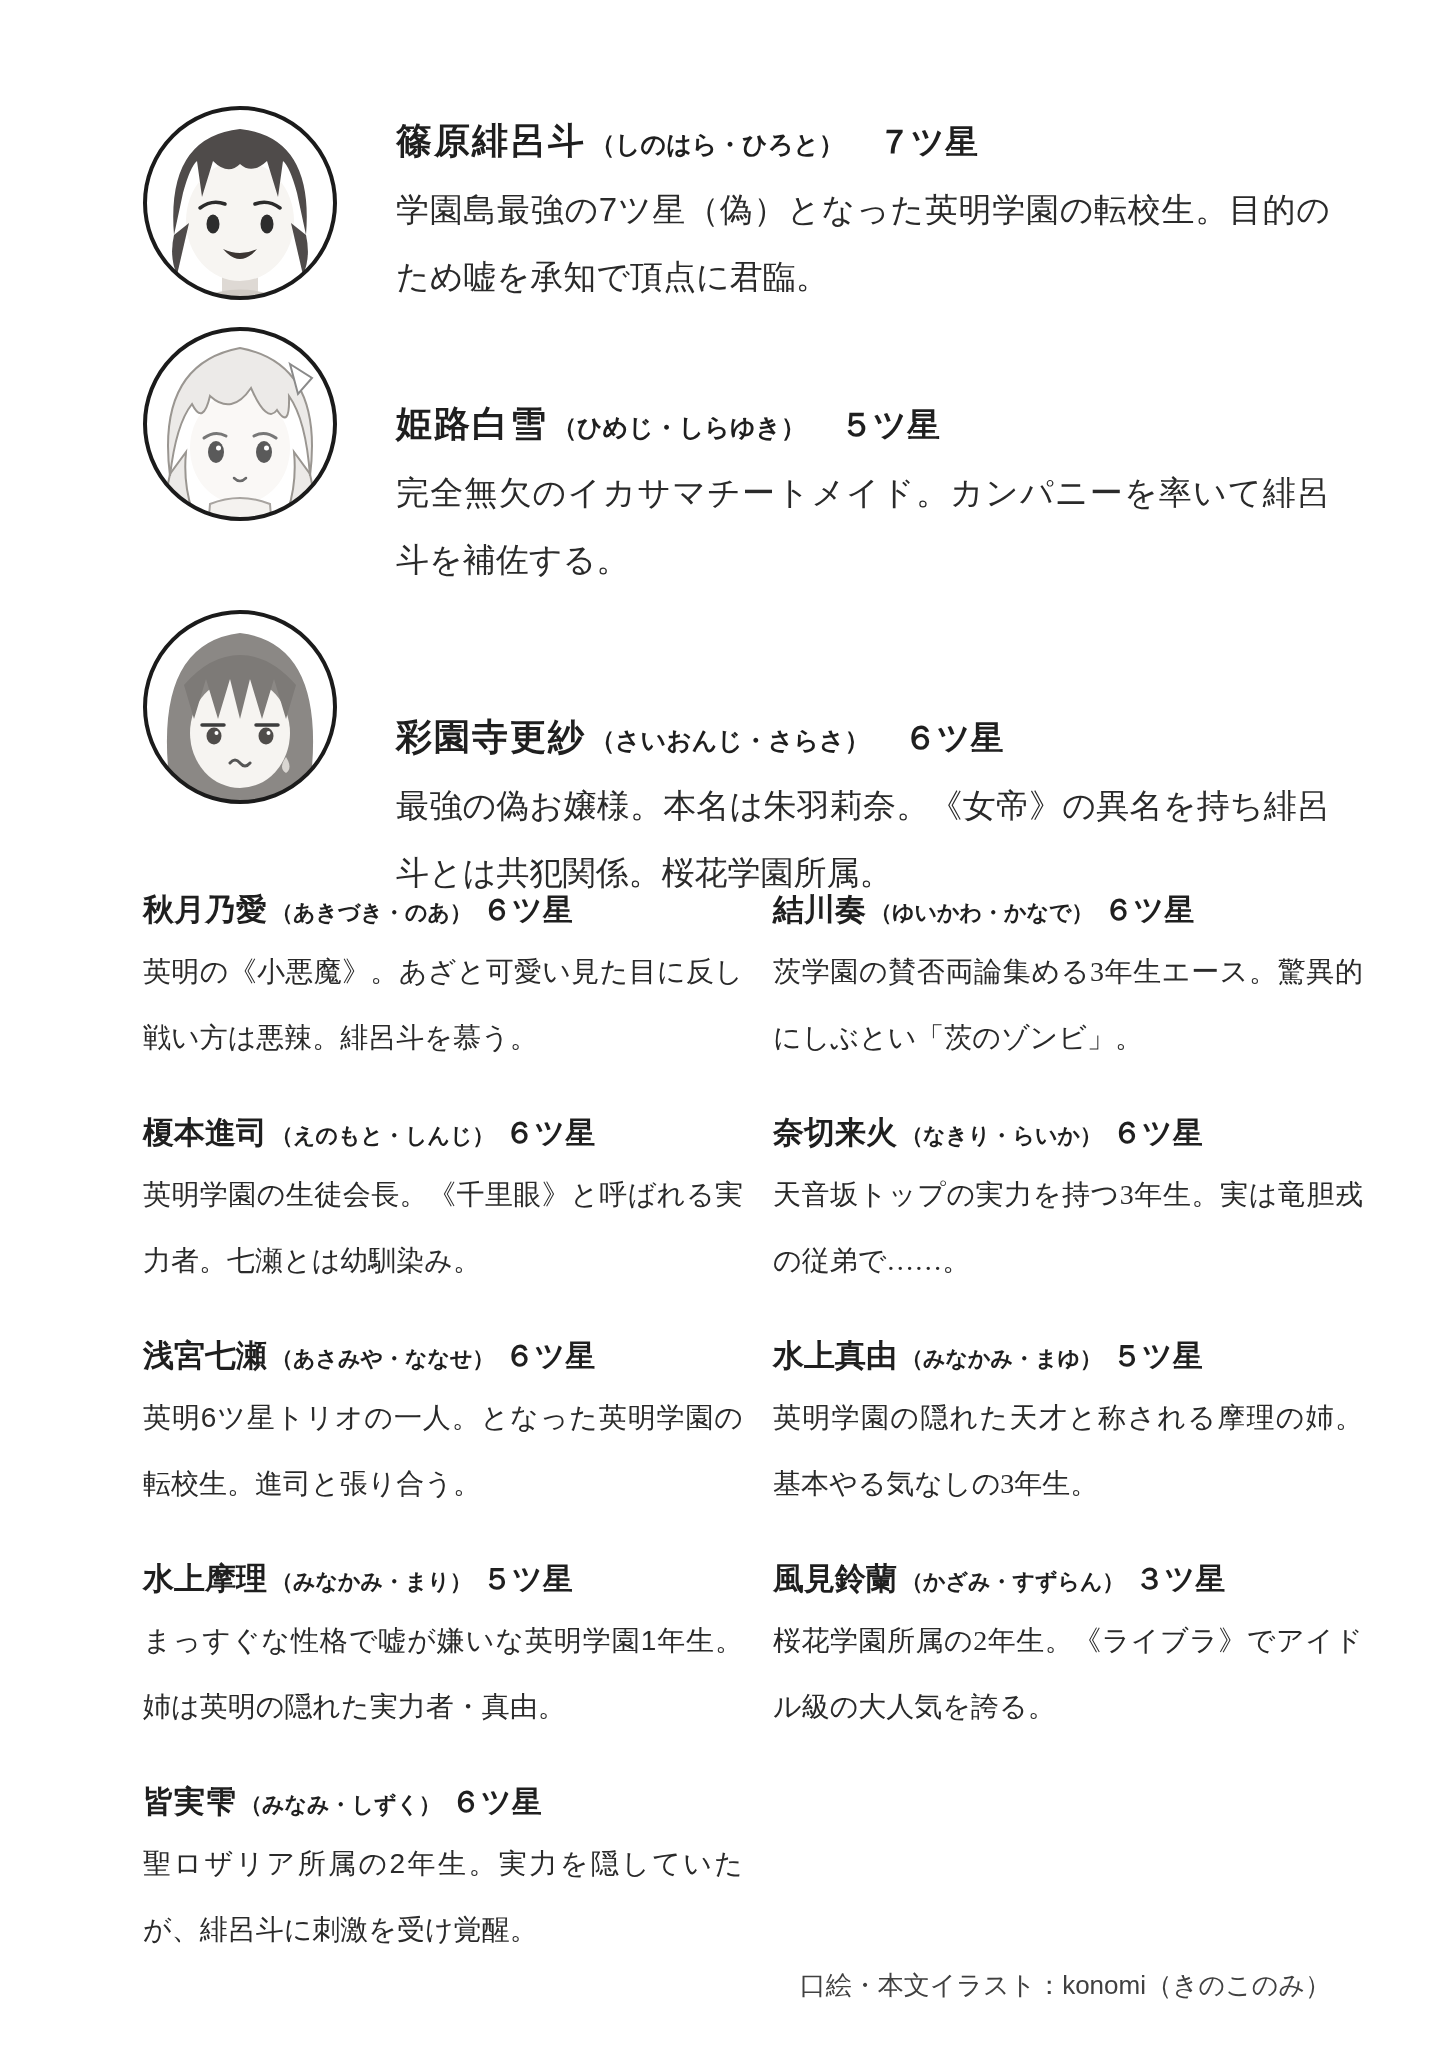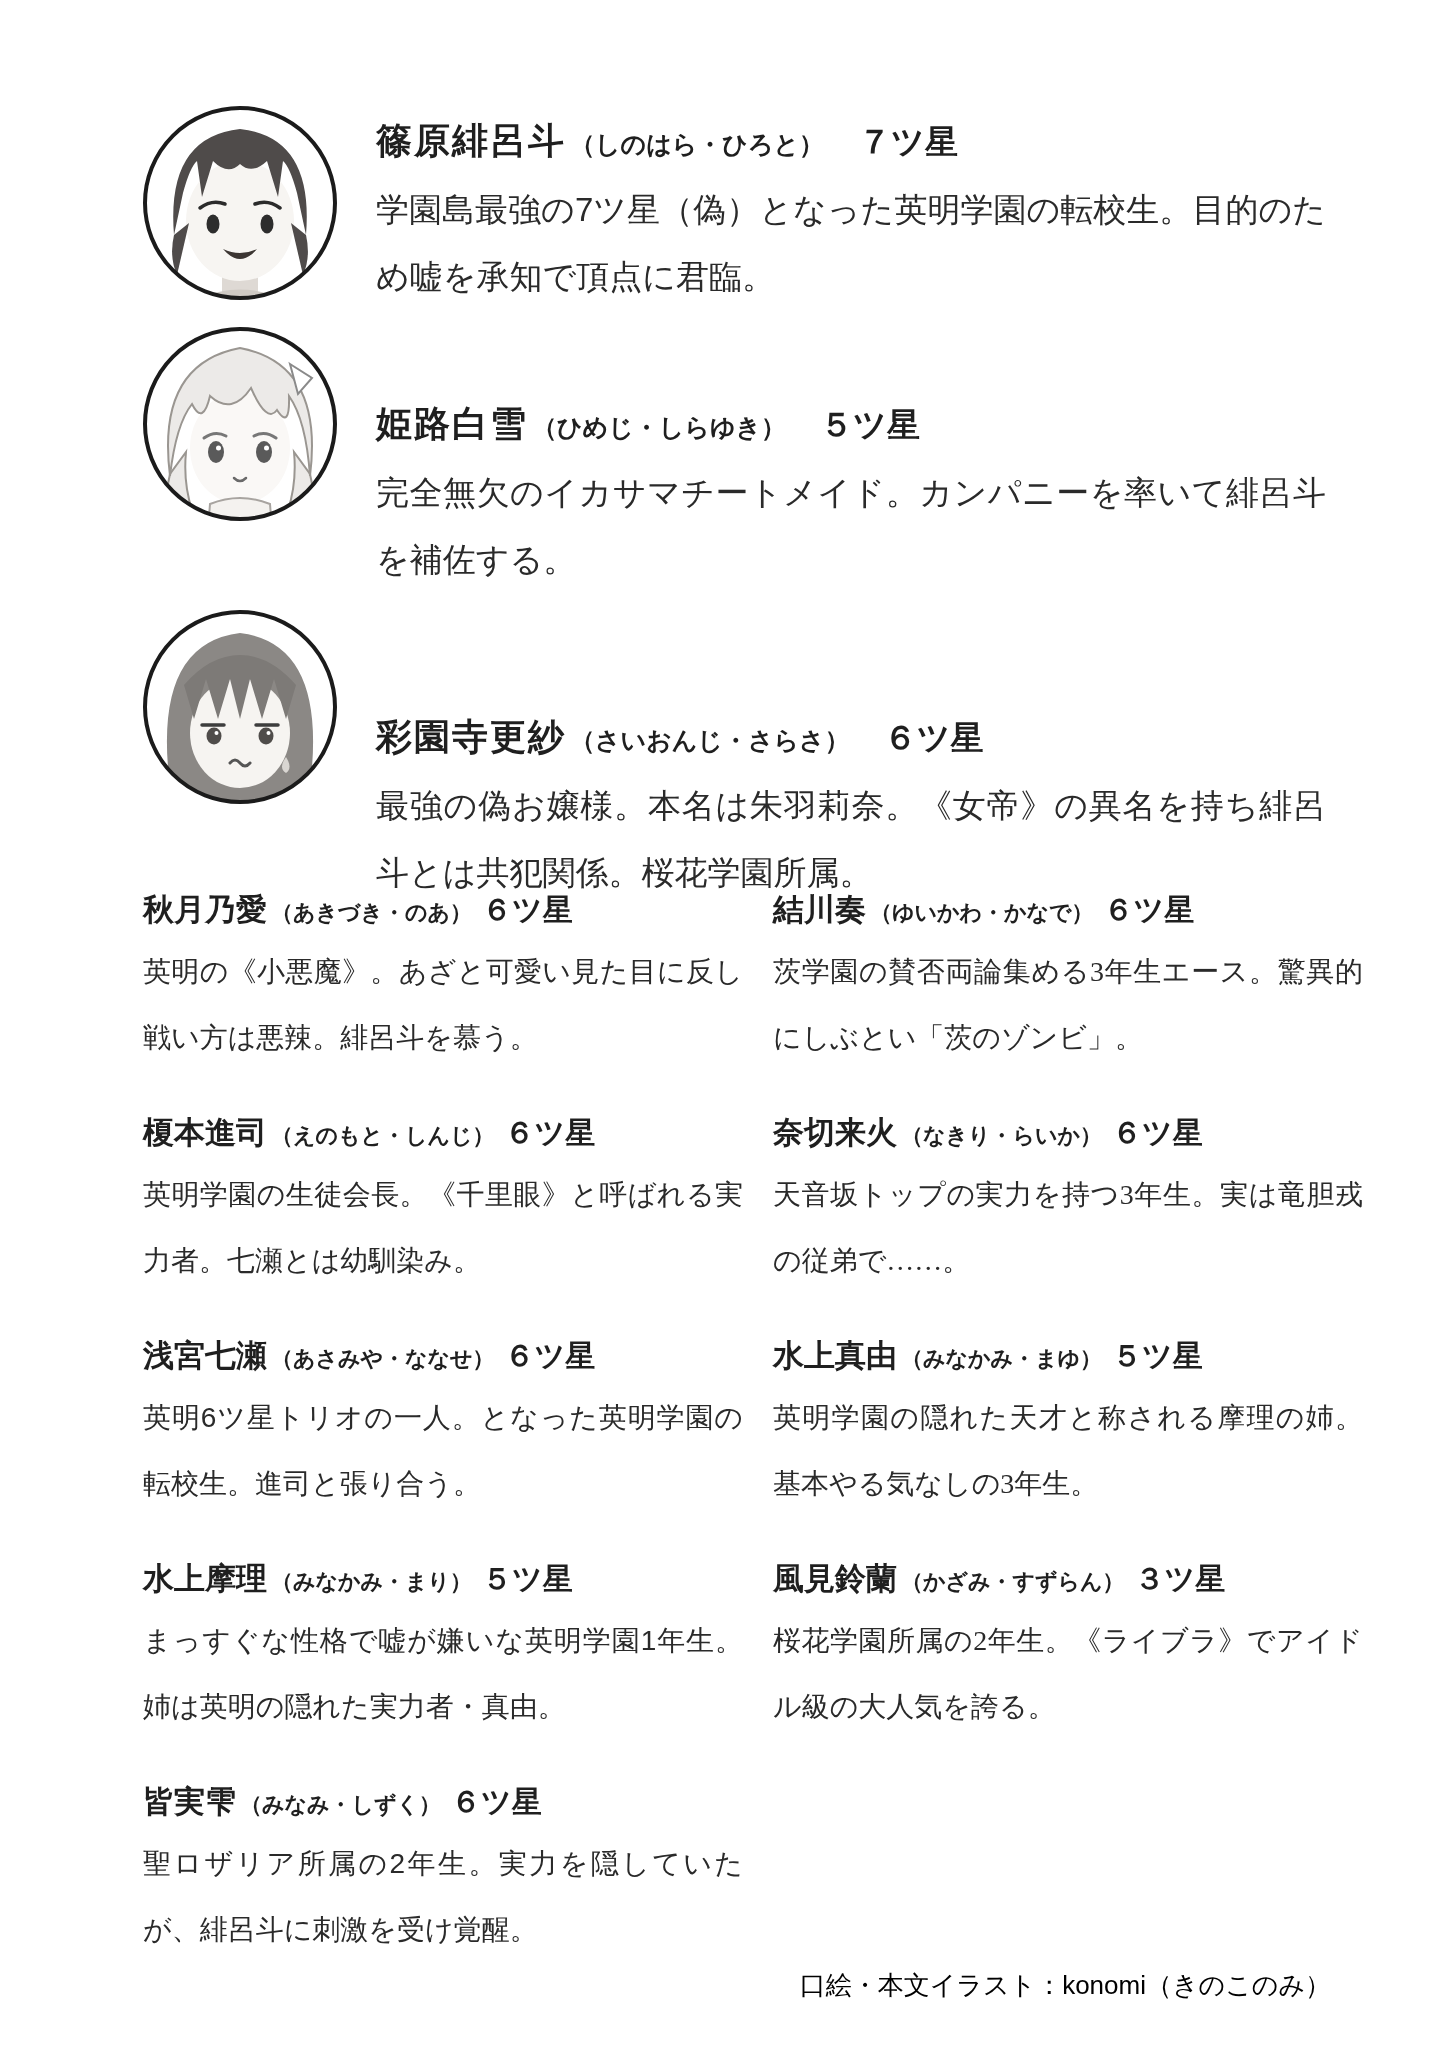--- a/index.html
+++ b/index.html
@@ -6,21 +6,21 @@
   .page{
     position:relative;
     width:1443px;height:2048px;
     background:#ffffff;
     font-family:"Liberation Sans","DejaVu Sans",sans-serif;
     color:#1f1f1f;
     overflow:hidden;
   }
   
   .featured{position:absolute;top:103px;left:140px;width:1190px;}
-  .featured-entry{display:flex;margin-bottom:14px;}
+  .featured-entry{display:flex;margin-bottom:14px;gap:20px;}
   .portrait{width:200px;height:200px;flex:0 0 200px;}
   .portrait svg{width:200px;height:200px;display:block;}
   .entry-text{margin-left:36px;max-width:950px;}
   .featured-entry:nth-child(1) .entry-text{padding-top:16px;}
   .featured-entry:nth-child(2) .entry-text{padding-top:78px;}
   .featured-entry:nth-child(3) .entry-text{padding-top:108px;}
   .name-line{margin:0;font-weight:bold;white-space:nowrap;}
   .featured .name-line{font-size:36px;line-height:44px;}
   .featured .cname{letter-spacing:2px;}
   .reading{font-size:25px;font-weight:bold;margin-left:4px;}
@@ -32,21 +32,21 @@
   .col{width:600px;}
   .col-right{margin-left:30px;width:590px;font-family:Liberation Serif, serif;}
   .roster-entry{margin-bottom:40px;min-height:178px;}
   .roster .name-line{font-size:31px;line-height:44px;}
   .roster .reading{font-size:22px;}
   .roster .stars{font-size:30px;margin-left:10px;}
   .roster .desc{margin-top:4px;font-size:28px;line-height:66px;}
   
   .credit{
     position:absolute;top:1968px;right:112px;
-    margin:0;font-size:26px;color:#000000;
+    margin:0;font-size:26px;color:#404040;
   }
 </style>
 </head>
 <body>
 
 <div class="page">
 
   <section class="featured">
 
     <article class="featured-entry">

